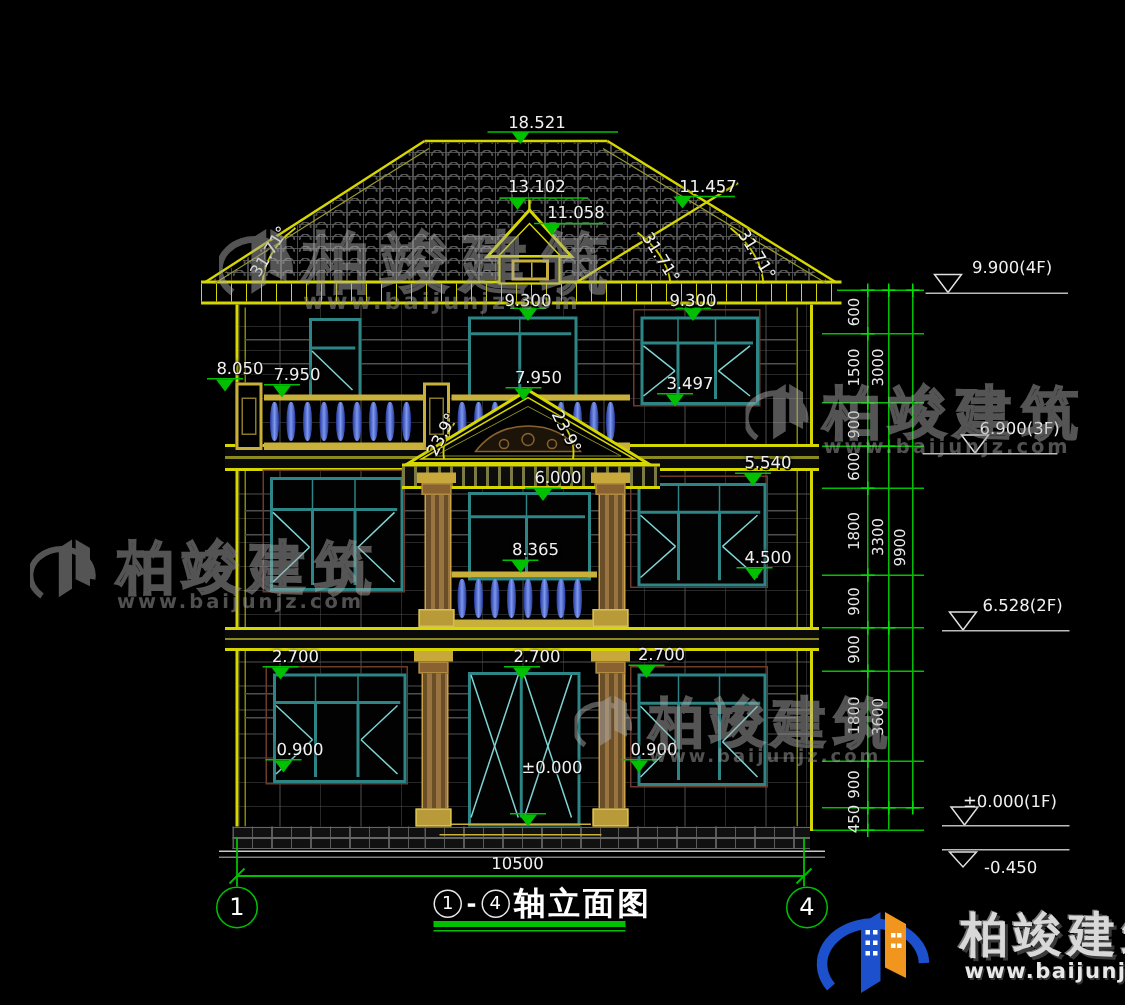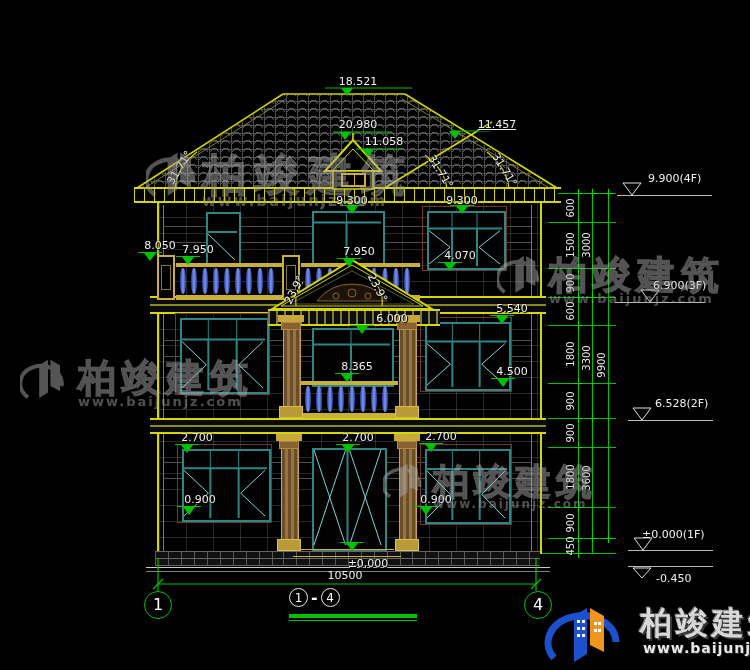--- a/index.html
+++ b/index.html
@@ -191,20 +191,21 @@
   <span class="lvl" style="left:656px;top:572px;">-0.450</span>
 
   <div class="axis-bubble" style="left:144px;top:591px;">1</div>
   <div class="axis-bubble" style="left:524px;top:591px;">4</div>
   <span class="t" style="left:345px;top:570px;">10500</span>
 
   <div class="title-wrap">
     <span class="mini-axis">1</span>
     <span class="title-dash">-</span>
     <span class="mini-axis">4</span>
+    <span class="title-text">轴立面图</span>
   </div>
   <div class="uline" style="left:289px;top:614px;width:128px;height:4px;"></div>
   <div class="uline" style="left:289px;top:620px;width:128px;height:1px;"></div>
 
   <div class="wm" style="left:146px;top:146px;width:240px;height:64px;">
     <svg width="54" height="60" viewBox="0 0 60 66">
       <path d="M10,54 A26,22 0 1 1 52,40" stroke="#a8a8a8" stroke-width="5" fill="none"></path>
       <path d="M24,14 L35,7 L35,48 L24,55 Z" fill="#a8a8a8"></path>
       <path d="M38,7 L50,14 L50,46 L38,40 Z" fill="#a8a8a8"></path>
     </svg>
@@ -406,29 +407,29 @@
     <div class="baluster" style="left:327px;top:386px;height:26px;"></div>
     <div class="baluster" style="left:338px;top:386px;height:26px;"></div>
     <div class="baluster" style="left:349px;top:386px;height:26px;"></div>
     <div class="baluster" style="left:360px;top:386px;height:26px;"></div>
     <div class="baluster" style="left:371px;top:386px;height:26px;"></div>
     <div class="baluster" style="left:382px;top:386px;height:26px;"></div>
     <span class="t" style="left: 358px; top: 76px;">18.521</span>
     <div class="mark" style="left:335px;top:88px;">
       <div class="mt"></div>
     </div>
-    <span class="t" style="left: 358px; top: 119px;">20.980</span>
+    <span class="t" style="left: 358px; top: 119px;">13.102</span>
     <div class="mark" style="left:333px;top:132px;">
       <div class="mt"></div>
     </div>
     <span class="t" style="left: 384px; top: 136px;">11.058</span>
     <div class="mark" style="left:356px;top:149px;">
       <div class="mt"></div>
     </div>
-    <span class="t" style="left: 497px; top: 119px; text-decoration: underline;">11.457</span>
+    <span class="t" style="left: 472px; top: 119px;">11.457</span>
     <div class="mark" style="left:443px;top:131px;">
       <div class="mt"></div>
     </div>
     <span class="t" style="left: 352px; top: 195px;">9.300</span>
     <div class="mark" style="left:340px;top:205px;">
       <div class="ml"></div>
       <div class="mt"></div>
     </div>
     <span class="t" style="left: 462px; top: 195px;">9.300</span>
     <div class="mark" style="left:450px;top:205px;">
@@ -443,31 +444,31 @@
     <span class="t" style="left: 198px; top: 244px;">7.950</span>
     <div class="mark" style="left:176px;top:256px;">
       <div class="ml"></div>
       <div class="mt"></div>
     </div>
     <span class="t" style="left: 359px; top: 246px;">7.950</span>
     <div class="mark" style="left:337px;top:258px;">
       <div class="ml"></div>
       <div class="mt"></div>
     </div>
-    <span class="t" style="left: 460px; top: 250px;">4.070</span>
+    <span class="t" style="left: 460px; top: 250px;">3.497</span>
     <div class="mark" style="left:438px;top:262px;">
       <div class="ml"></div>
       <div class="mt"></div>
     </div>
     <span class="t" style="left: 180px; top: 168px; transform: translate(-50%, -50%) rotate(-58deg);">31.71°</span>
     <span class="t" style="left: 440px; top: 172px; transform: translate(-50%, -50%) rotate(58deg);">31.71°</span>
     <span class="t" style="left: 504px; top: 170px; transform: translate(-50%, -50%) rotate(58deg);">31.71°</span>
     <span class="t" style="left: 295px; top: 290px; transform: translate(-50%, -50%) rotate(-63deg);">23.9°</span>
     <span class="t" style="left: 377px; top: 288px; transform: translate(-50%, -50%) rotate(63deg);">23.9°</span>
-    <span class="t" style="left: 392px; top: 313px;">6.000</span>
+    <span class="t" style="left: 372px; top: 313px;">6.000</span>
     <div class="mark" style="left:350px;top:325px;">
       <div class="ml"></div>
       <div class="mt"></div>
     </div>
     <span class="t" style="left: 512px; top: 303px;">5.540</span>
     <div class="mark" style="left:490px;top:315px;">
       <div class="ml"></div>
       <div class="mt"></div>
     </div>
     <span class="t" style="left: 357px; top: 361px;">8.365</span>
@@ -498,21 +499,21 @@
     <span class="t" style="left: 200px; top: 494px;">0.900</span>
     <div class="mark" style="left:177px;top:506px;">
       <div class="ml"></div>
       <div class="mt"></div>
     </div>
     <span class="t" style="left: 436px; top: 494px;">0.900</span>
     <div class="mark" style="left:414px;top:506px;">
       <div class="ml"></div>
       <div class="mt"></div>
     </div>
-    <span class="t" style="left: 368px; top: 558px;">±0.000</span>
+    <span class="t" style="left: 368px; top: 506px;">±0.000</span>
     <div class="mark" style="left:340px;top:542px;">
       <div class="ml"></div>
       <div class="mt"></div>
     </div>
     <div class="gline-v" style="left:578px;top:193px;height:360px;"></div>
     <div class="gline-v" style="left:592px;top:193px;height:360px;"></div>
     <div class="gline-v" style="left:608px;top:193px;height:345px;"></div>
     <div class="gline-h" style="left:558px;top:193px;width:58px;"></div>
     <div class="tick" style="left:574px;top:189px;"></div>
     <div class="gline-h" style="left:548px;top:222px;width:68px;"></div>

